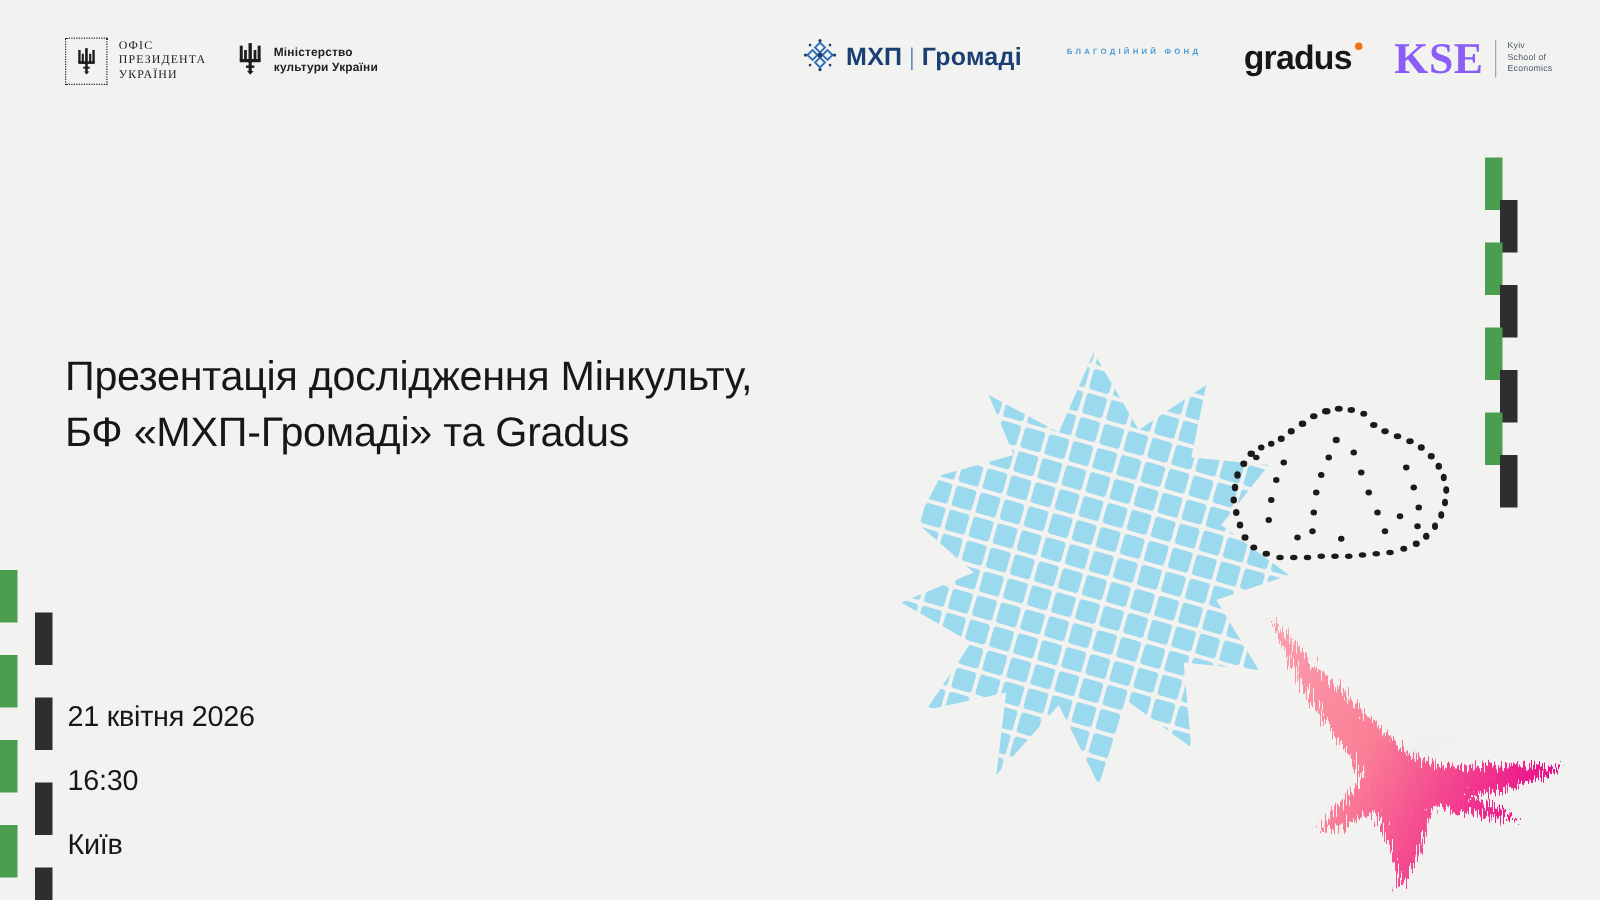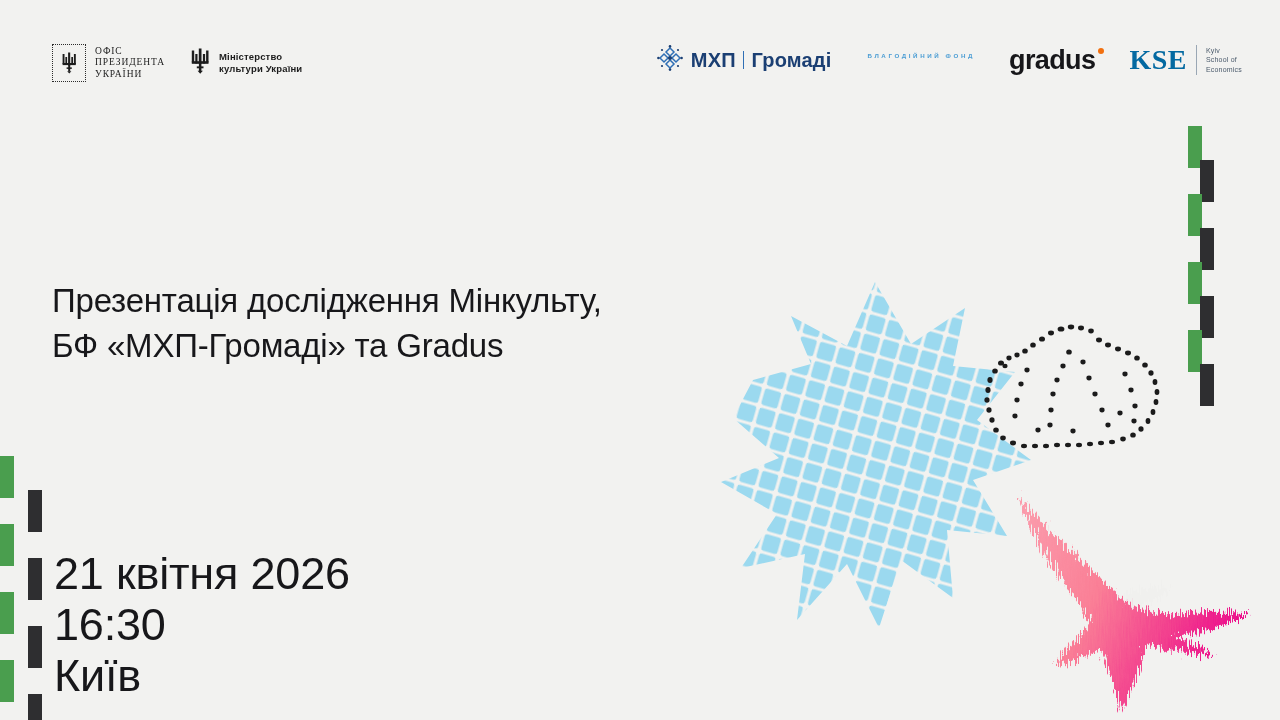--- a/index.html
+++ b/index.html
@@ -13,21 +13,21 @@
     height: 720px;
     overflow: hidden;
     background: #f2f2f0;
     font-family: "Liberation Sans", "DejaVu Sans", sans-serif;
     color: #141414;
   }
 
   
   .logo-bar {
     position: absolute;
-    top: 16px; left: 0;
+    top: 2px; left: 0;
     width: 1280px;
     height: 100px;
   }
   .logo-group-left {
     position: absolute;
     left: 52px; top: 28px;
     display: flex;
     align-items: center;
     gap: 26px;
   }
@@ -117,24 +117,24 @@
     right: -9px; top: 3px;
     width: 6px; height: 6px;
     border-radius: 50%;
     background: #f2700f;
   }
 
   
   .kse { display: flex; align-items: center; gap: 9px; }
   .kse-mark {
     font-family: "Liberation Serif", "DejaVu Serif", serif;
-    font-size: 28px;
+    font-size: 35px;
     font-weight: 700;
     letter-spacing: 0.5px;
-    color: #0369a1;
+    color: #8b5cf6;
     line-height: 30px;
   }
   .kse-rule { width: 1px; height: 30px; background: #9aa7b4; }
   .kse-sub {
     font-size: 7px;
     line-height: 9.5px;
     color: #4a5a6b;
     white-space: pre-line;
     letter-spacing: 0.2px;
   }
@@ -171,21 +171,21 @@
     white-space: nowrap;
   }
 
   
   .details {
     position: absolute;
     left: 54px;
     top: 548px;
   }
   .detail-line {
-    font-size: 45px;
+    font-size: 23px;
     line-height: 51px;
     font-weight: 400;
     letter-spacing: -0.2px;
     color: #17171a;
   }
 
   
   .ladder { position: absolute; }
   .ladder-right { right: 52px; top: 126px; }
   .ladder-left  { left: 0px;  top: 456px; }

